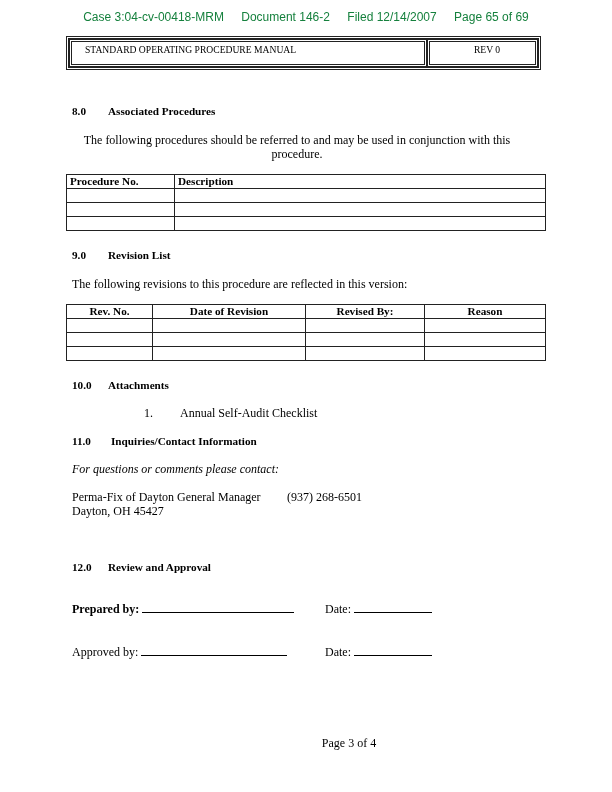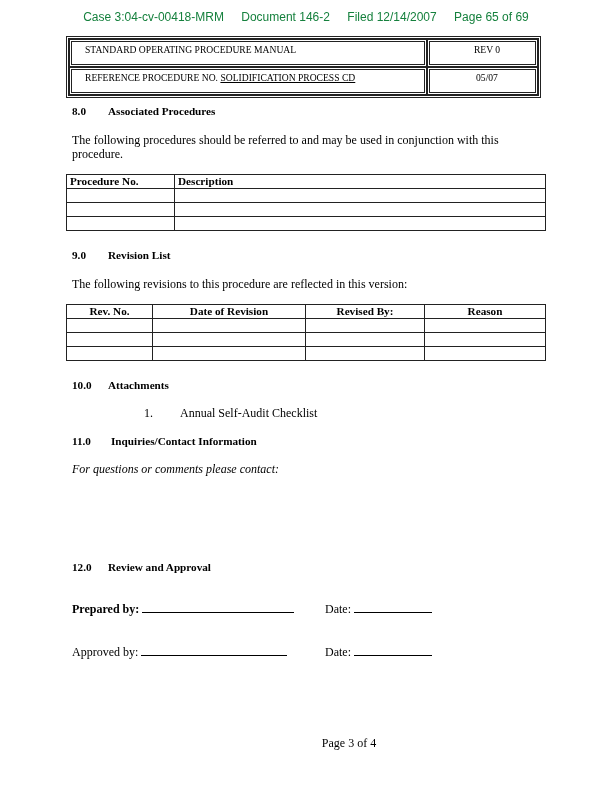--- a/index.html
+++ b/index.html
@@ -106,34 +106,27 @@
   <span>Filed 12/14/2007</span>
   <span>Page 65 of 69</span>
 </div>
 
 <table class="hdr-table">
   <tbody>
       <tr>
     <td>STANDARD OPERATING PROCEDURE MANUAL</td>
     <td class="right">REV 0</td>
   </tr>
-  <tr>
-    <td>
-      <span>REFERENCE PROCEDURE NO.</span>
-      <span class="u">SOLIDIFICATION PROCESS CD</span>
-    </td>
-    <td class="right">05/07</td>
-  </tr>
 </tbody>
   </table>
 
 <div class="sec-head" style="top:105px;">
   <span class="num">8.0</span><span>Associated Procedures</span>
 </div>
-<div class="para" style="top:133px; width:450px;">The following procedures should be referred to and may be used in conjunction with this procedure.</div>
+<div class="para" style="top:133px; width:450px;text-align:center;">The following procedures should be referred to and may be used in conjunction with this procedure.</div>
 
 <table class="grid t1" style="top:174px; width:480px;">
   <tbody>
       <tr>
     <th style="width:101px;">Procedure No.</th>
     <th>Description</th>
   </tr>
   <tr>
     <td></td>
     <td></td>
@@ -188,20 +181,24 @@
 </div>
 <div class="para" style="top:406px; left:108px;margin-left:36px;">
   <span style="display:inline-block; width:36px;">1.</span><span>Annual Self-Audit Checklist</span>
 </div>
 
 <div class="sec-head" style="top:435px;">
   <span class="num" style="width:39px;">11.0</span><span>Inquiries/Contact Information</span>
 </div>
 <div class="para" style="top:462px; font-style:italic;">For questions or comments please contact:</div>
 <div class="para" style="top:490px;">
+  <div>
+    <span style="display:inline-block; width:215px;">Perma-Fix of Dayton General Manager</span><span>(937) 268-6501</span>
+  </div>
+  <div>Dayton, OH 45427</div>
 </div>
 
 <div class="sec-head" style="top:561px;">
   <span class="num">12.0</span><span>Review and Approval</span>
 </div>
 
 <div class="para" style="top:601px;font-weight:bold;">
   <span>Prepared by:</span>
   <span class="sigline" style="width:152px;"></span>
 </div>

